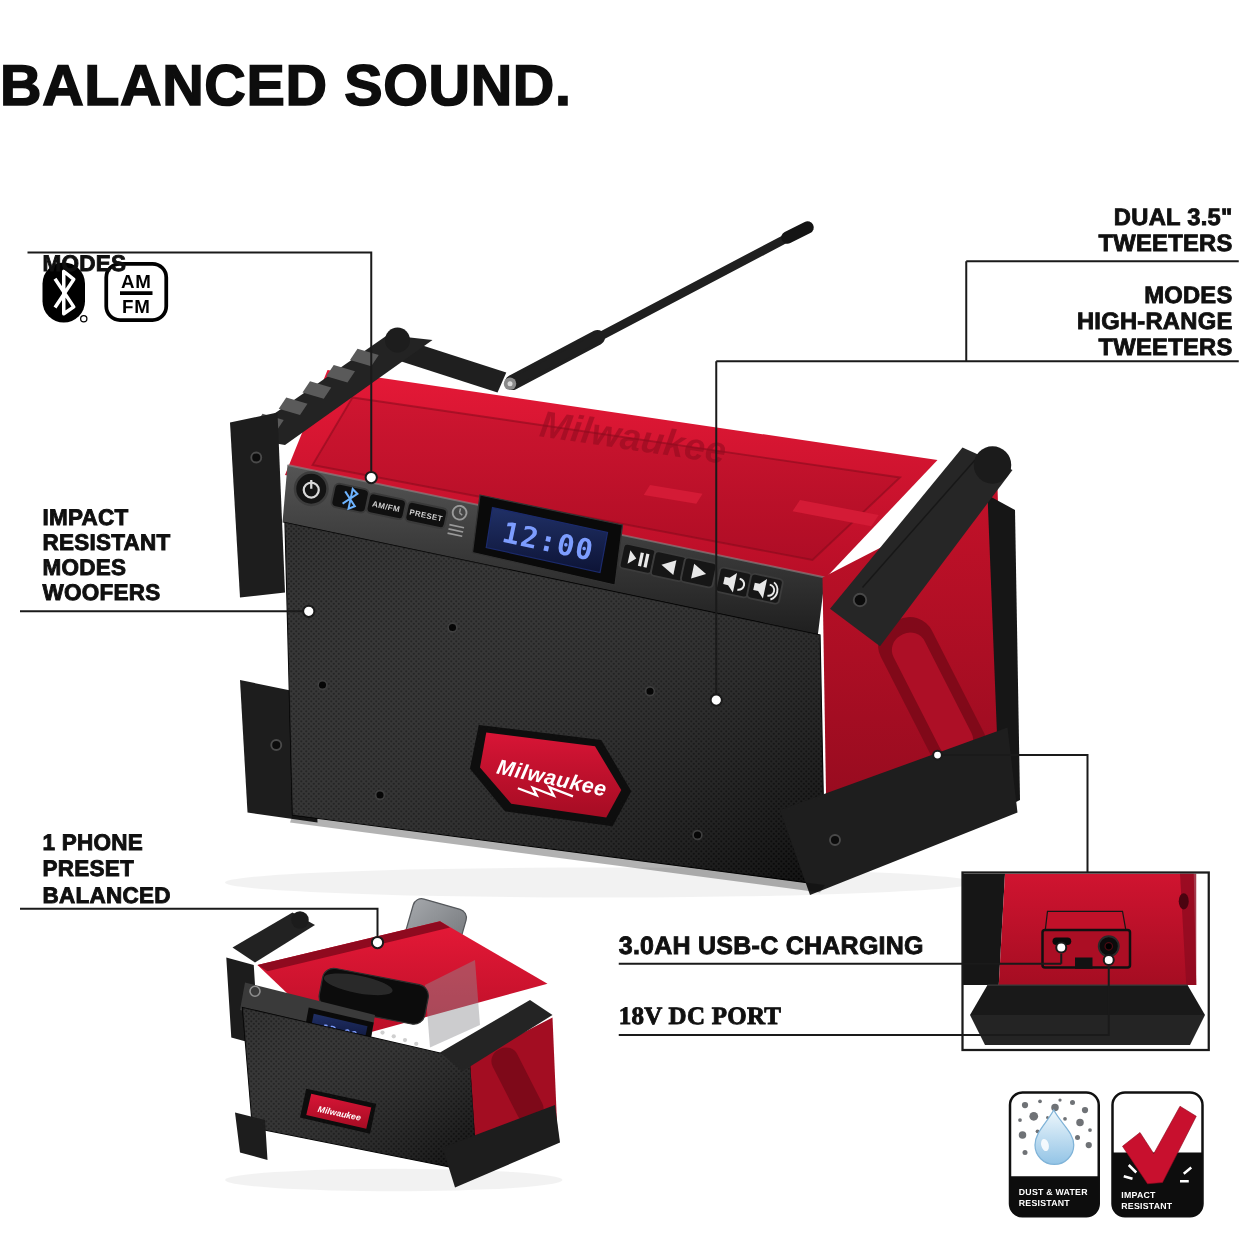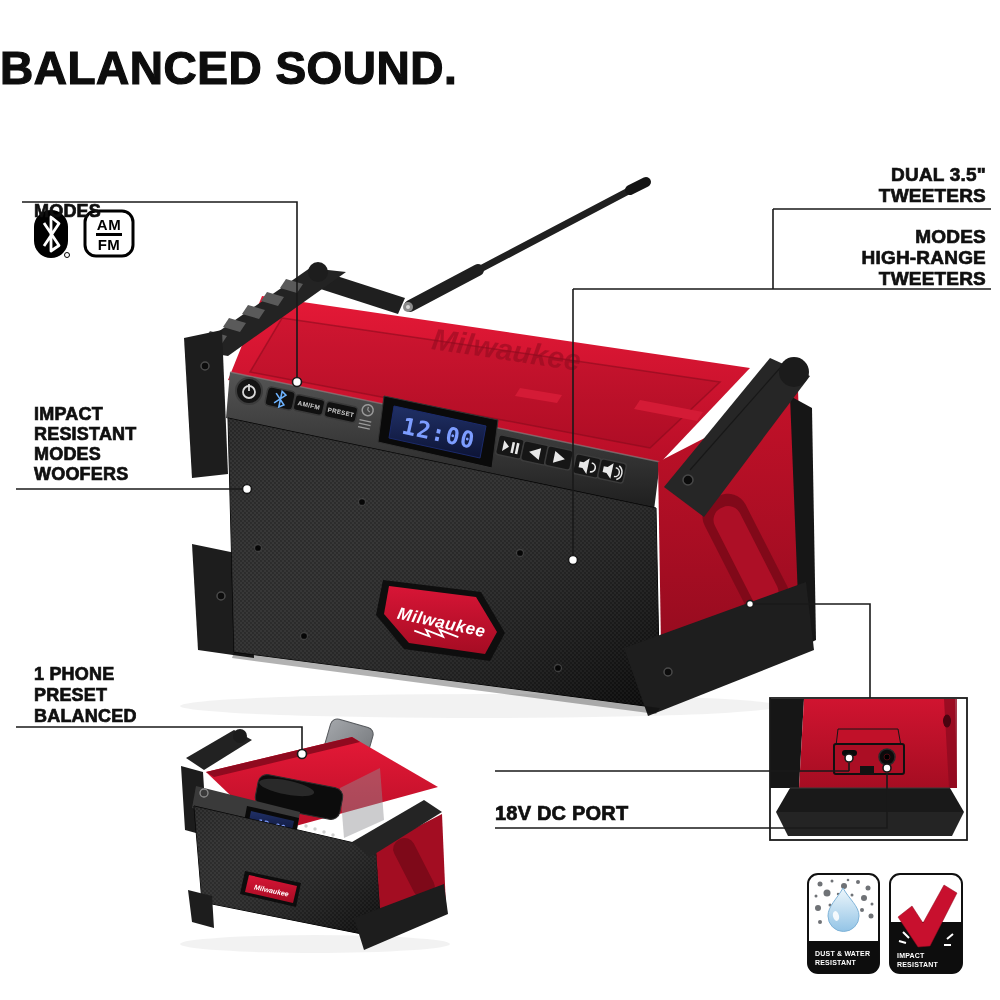--- a/index.html
+++ b/index.html
@@ -12,21 +12,21 @@
   .label{position:absolute;z-index:2;font-weight:900;font-size:18px;line-height:20px;
          letter-spacing:.2px;color:#101010;-webkit-text-stroke:.7px #101010;}
   .label.rt{text-align:right;}
   .label.big{font-size:20px;line-height:22px;}
   #lbl-modes{left:34px;top:176px;margin-top:25px;}
   #lbl-woofers{right:14px;top:164px;font-size:19px;line-height:21px;}
   #lbl-tweeters{right:14px;top:226px;font-size:19px;line-height:21px;}
   #lbl-grille{left:34px;top:404px;}
   #lbl-phone{left:34px;top:664px;line-height:21px;}
   #lbl-usb{left:495px;top:746px;}
-  #lbl-dc{left:495px;top:802px;}
+  #lbl-dc{left:495px;top:802px;font-family:Liberation Serif, serif;}
 </style>
 </head>
 <body>
 
 <div class="canvas">
 
 <svg class="art" width="1000" height="1000" viewBox="0 0 1000 1000">
   <defs>
     <linearGradient id="gradTop" x1="0" y1="0" x2="0" y2="1">
       <stop offset="0" stop-color="#e51937"></stop>
@@ -353,18 +353,21 @@
     <div>MODES</div>
     <div>WOOFERS</div>
   </div>
 
   <div id="lbl-phone" class="label">
     <div>1 PHONE</div>
     <div>PRESET</div>
     <div>BALANCED</div>
   </div>
 
+  <div id="lbl-usb" class="label big">
+    <div>3.0AH USB-C CHARGING</div>
+  </div>
 
   <div id="lbl-dc" class="label big">
     <div>18V DC PORT</div>
   </div>
 
 </div>
 
 </body></html>

